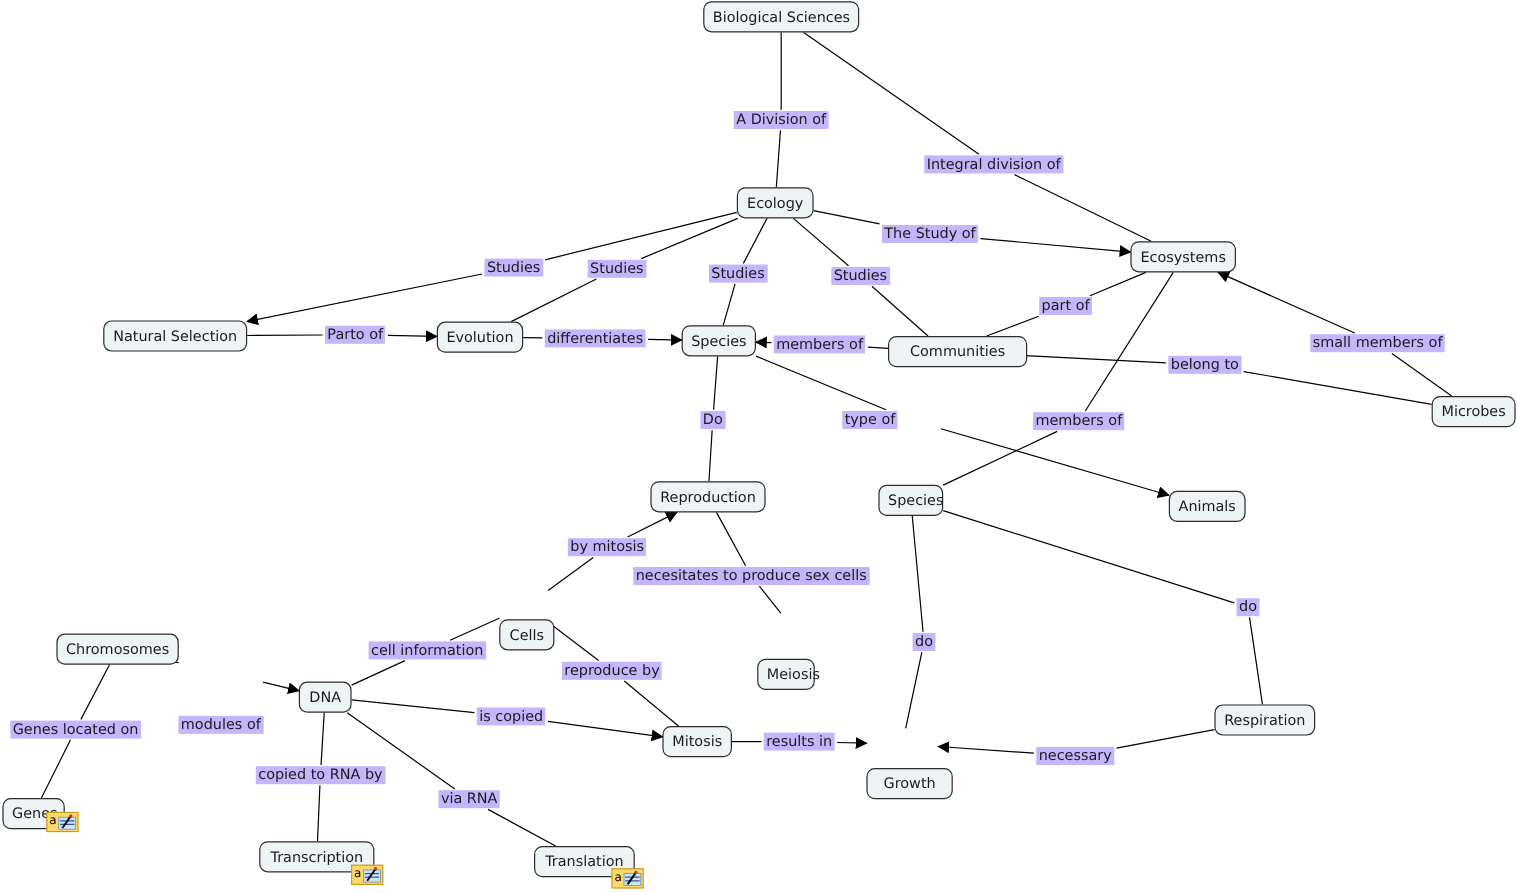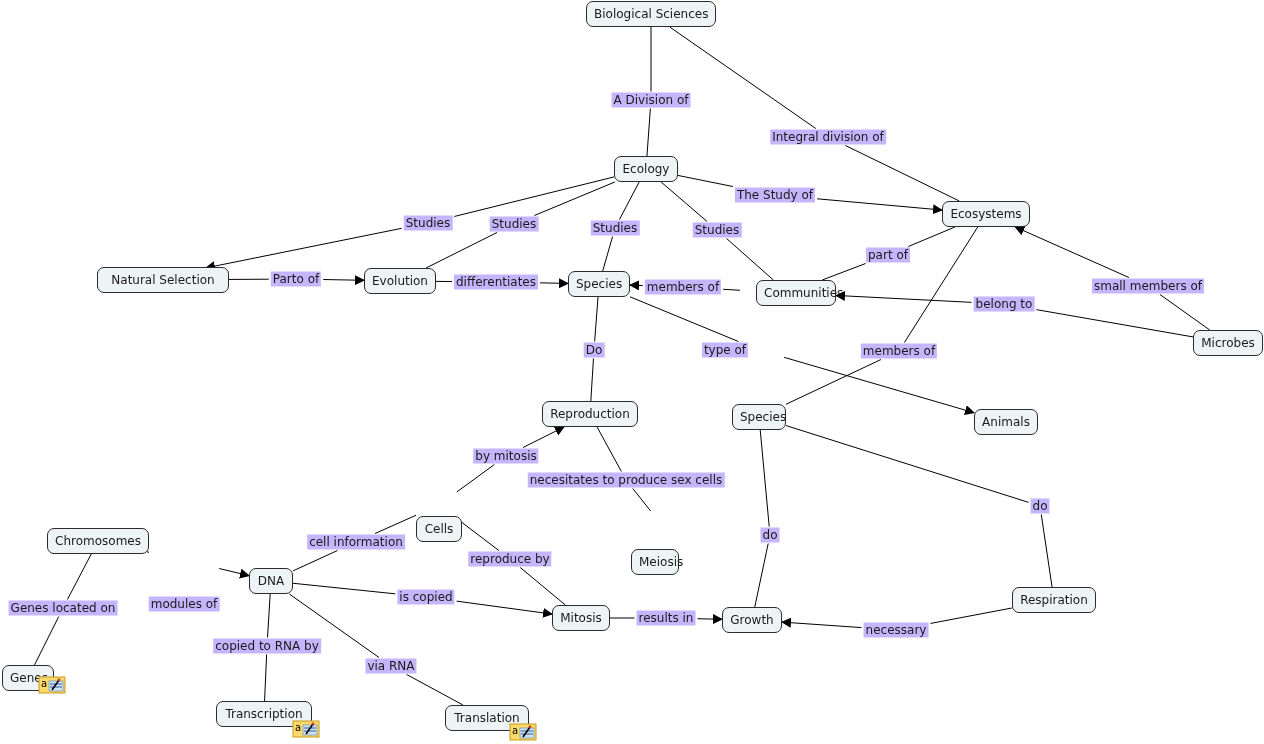--- a/index.html
+++ b/index.html
@@ -80,34 +80,34 @@
       <line x1="786" y1="425.55160142348757" x2="1028.515625" y2="502.36260008896795" stroke="#000" stroke-width="1"></line>
       <line x1="1041.2659574468084" y1="514.5" x2="1052.063829787234" y2="587" stroke="#000" stroke-width="1"></line>
       <line x1="1012" y1="607.9746835443038" x2="930.4375" y2="623.4612341772151" stroke="#000" stroke-width="1"></line>
       <line x1="861.5625" y1="627.6085069444445" x2="782" y2="622.0833333333334" stroke="#000" stroke-width="1" marker-end="url(#arr)"></line>
     </g>
 </svg>
 
 <div class="node" style="left:586px;top:1px;width:130px;">Biological Sciences</div>
 <div class="node" style="left:614px;top:156px;width:64px;">Ecology</div>
 <div class="node" style="left:942px;top:201px;width:88px;">Ecosystems</div>
-<div class="node" style="left:97px;top:267px;width:132px;">Natural Selection</div>
+<div class="node" style="left:86px;top:267px;width:120px;">Natural Selection</div>
 <div class="node" style="left:364px;top:268px;width:72px;">Evolution</div>
 <div class="node" style="left:568px;top:271px;width:62px;">Species</div>
-<div class="node" style="left:756px;top:280px;width:80px;">Communities</div>
+<div class="node" style="left:740px;top:280px;width:116px;">Communities</div>
 <div class="node" style="left:1193px;top:330px;width:70px;">Microbes</div>
 <div class="node" style="left:542px;top:401px;width:96px;">Reproduction</div>
 <div class="node" style="left:732px;top:404px;width:54px;">Species</div>
 <div class="node" style="left:974px;top:409px;width:64px;">Animals</div>
 <div class="node" style="left:416px;top:516px;width:46px;">Cells</div>
 <div class="node" style="left:631px;top:539px;width:48px;margin-top:10px;">Meiosis</div>
 <div class="node" style="left:47px;top:528px;width:102px;">Chromosomes</div>
 <div class="node" style="left:249px;top:568px;width:44px;">DNA</div>
 <div class="node" style="left:552px;top:605px;width:58px;">Mitosis</div>
-<div class="node" style="left:722px;top:607px;width:60px;">Growth</div>
+<div class="node" style="left:722px;top:640px;width:72px;">Growth</div>
 <div class="node" style="left:1012px;top:587px;width:84px;">Respiration</div>
 <div class="node" style="left:2px;top:665px;width:52px;">Genes</div>
 <div class="node" style="left:216px;top:701px;width:96px;">Transcription</div>
 <div class="node" style="left:445px;top:705px;width:84px;">Translation</div>
 
 <svg class="note-icon" style="left:38px;top:676px;" viewBox="0 0 28 18">
   <rect x="1" y="1" width="26" height="16" fill="#fbd96a" stroke="#c99a1b"></rect>
   <text x="3" y="11" font-size="10" font-family="DejaVu Sans, sans-serif" fill="#000">a</text>
   <rect x="11" y="5" width="14" height="10" fill="#cfe3f7" stroke="#5a85b8" stroke-width="0.6"></rect>
   <line x1="12" y1="8" x2="24" y2="8" stroke="#2f5d9a"></line>

